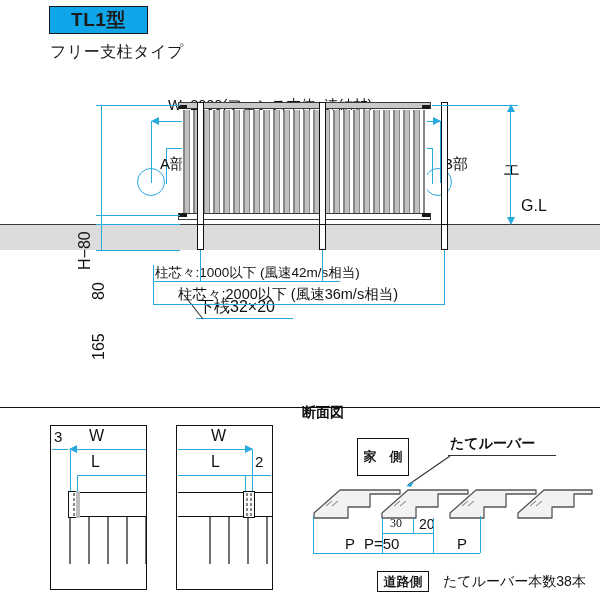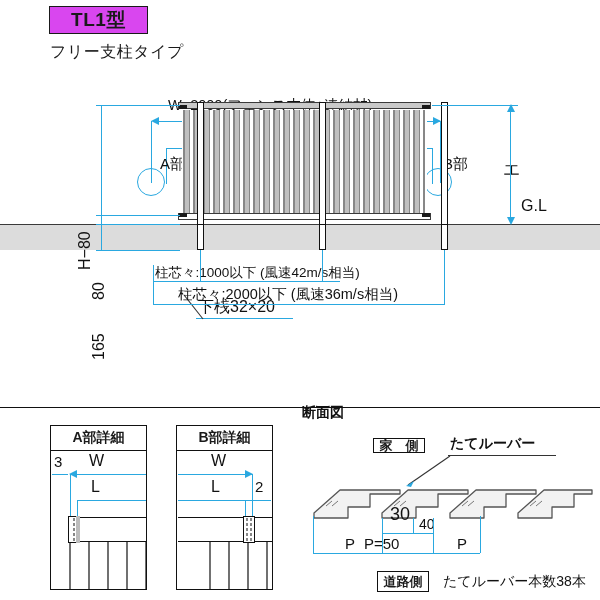--- a/index.html
+++ b/index.html
@@ -7,21 +7,21 @@
     width:600px;height:600px;background:#ffffff;position:relative;
     font-family:"Liberation Sans","DejaVu Sans",sans-serif;
     color:#1a1a1a;overflow:hidden;
   }
   .abs{position:absolute;}
   .nosel{user-select:none;}
 
   
   #title-box{
     left:49px;top:6px;width:97px;height:26px;
-    border:1.6px solid #1a1a1a;background:#d946ef;
+    border:1.6px solid #1a1a1a;background:#0ea5e9;
     display:flex;align-items:center;justify-content:center;
   }
   #title-box .t{font-size:19px;font-weight:600;letter-spacing:.5px;}
   #subtitle{left:50px;top:42px;font-size:16px;font-weight:400;letter-spacing:.5px;}
 
   
   .dimline{background:#2aa8e0;}
   .hline{height:1px;}
   .vline{width:1px;}
   .blk{background:#1a1a1a;}
@@ -231,21 +231,20 @@
   <div class="abs dtxt nosel" style="left:178px;top:285px;font-size:14.5px;">柱芯々:2000以下 (風速36m/s相当)</div>
   <div class="abs dimline hline" style="left:153px;top:304px;width:292px;"></div>
   <div class="abs dimline vline" style="left:153px;top:281px;height:23px;"></div>
   <div class="abs dimline vline" style="left:444px;top:250px;height:54px;"></div>
   <div class="abs dimline vline" style="left:200px;top:250px;height:31px;"></div>
 </div>
 
 <div class="abs" style="left:0;top:407px;width:600px;height:1.2px;background:#111;"></div>
 
 <div class="abs detbox" id="detail-a" style="left:50px;top:425px;width:97px;height:165px;">
-  <div class="hdr">A部詳細</div>
   <div style="position:relative;width:100%;height:139px;">
 
     <div class="abs dtxt nosel" style="left:3px;top:2px;font-size:15px;">3</div>
 
     <div class="abs dtxt nosel" style="left:38px;top:1px;font-size:16px;">W</div>
     <div class="abs dimline hline" style="left:19px;top:23px;width:76px;"></div>
     <div class="abs arrowL" style="left:18px;top:19px;"></div>
     <div class="abs dimline hline" style="left:1px;top:23px;width:16px;"></div>
 
     <div class="abs dtxt nosel" style="left:40px;top:27px;font-size:16px;">L</div>
@@ -268,21 +267,20 @@
         <line x1="20" y1="0" x2="20" y2="47"></line>
         <line x1="39" y1="0" x2="39" y2="47"></line>
         <line x1="58" y1="0" x2="58" y2="47"></line>
         <line x1="77" y1="0" x2="77" y2="47"></line>
       </g>
     </svg>
   </div>
 </div>
 
 <div class="abs detbox" id="detail-b" style="left:176px;top:425px;width:97px;height:165px;">
-  <div class="hdr">B部詳細</div>
   <div style="position:relative;width:100%;height:139px;">
     <div class="abs dtxt nosel" style="left:34px;top:1px;font-size:16px;">W</div>
     <div class="abs dimline hline" style="left:1px;top:23px;width:74px;"></div>
     <div class="abs arrowR" style="left:68px;top:19px;"></div>
     <div class="abs dtxt nosel" style="left:78px;top:27px;font-size:15px;">2</div>
     <div class="abs dtxt nosel" style="left:34px;top:27px;font-size:16px;">L</div>
     <div class="abs dimline hline" style="left:1px;top:49px;width:93px;"></div>
     <div class="abs dimline vline" style="left:75px;top:23px;height:45px;"></div>
     <div class="abs dimline vline" style="left:68px;top:49px;height:19px;"></div>
 
@@ -302,21 +300,21 @@
         <line x1="70" y1="0" x2="70" y2="47"></line>
         <line x1="89" y1="0" x2="89" y2="47"></line>
       </g>
     </svg>
   </div>
 </div>
 
 <div class="abs" id="section-view">
   <div class="abs dtxt nosel" id="sec-title">断面図</div>
 
-  <div class="abs lblbox" style="left:373px;top:438px;width:52px;height:15px;">
+  <div class="abs lblbox" style="left:357px;top:438px;width:52px;height:38px;">
     <span>家　側</span>
   </div>
 
   <div class="abs dtxt nosel" style="left:450px;top:435px;font-size:14px;font-weight:bold;">たてルーバー</div>
   <div class="abs" style="left:448px;top:455px;width:108px;height:1.1px;background:#333;"></div>
   <svg class="abs" style="left:406px;top:455px;" width="46" height="32">
     <line x1="44" y1="1" x2="2" y2="30" stroke="#333" stroke-width="1.1"></line>
     <polygon points="0,31 8,26 5,32" fill="#2aa8e0"></polygon>
   </svg>
 
@@ -328,22 +326,22 @@
       <path d="M206,38 L206,33 L232,10 L280,10 L280,14 L262,14 L262,27 L240,27 L240,38 Z"></path>
     </g>
     <g stroke="#777" stroke-width="1">
       <path d="M14,26 L20,21 M20,26 L26,21" fill="none"></path>
       <path d="M82,26 L88,21 M88,26 L94,21" fill="none"></path>
       <path d="M150,26 L156,21 M156,26 L162,21" fill="none"></path>
       <path d="M218,26 L224,21 M224,26 L230,21" fill="none"></path>
     </g>
   </svg>
 
-  <div class="abs dtxt nosel" style="left:390px;top:504px;font-size:18px;">30</div>
-  <div class="abs dtxt nosel" style="left:419px;top:516px;font-size:14px;">40</div>
+  <div class="abs dtxt nosel" style="left:390px;top:516px;font-size:12px;font-family:Liberation Serif, serif;">30</div>
+  <div class="abs dtxt nosel" style="left:419px;top:516px;font-size:14px;">20</div>
   <div class="abs dimline hline" style="left:382px;top:533px;width:51px;"></div>
   <div class="abs dimline vline" style="left:382px;top:518px;height:15px;"></div>
   <div class="abs dimline vline" style="left:413px;top:518px;height:15px;"></div>
   <div class="abs dimline vline" style="left:433px;top:518px;height:15px;"></div>
 
   <div class="abs dtxt nosel" style="left:345px;top:535px;font-size:15px;">P</div>
   <div class="abs dtxt nosel" style="left:364px;top:535px;font-size:15px;">P=50</div>
   <div class="abs dtxt nosel" style="left:457px;top:535px;font-size:15px;">P</div>
   <div class="abs dimline hline" style="left:313px;top:553px;width:167px;"></div>
   <div class="abs dimline vline" style="left:313px;top:516px;height:37px;"></div>

